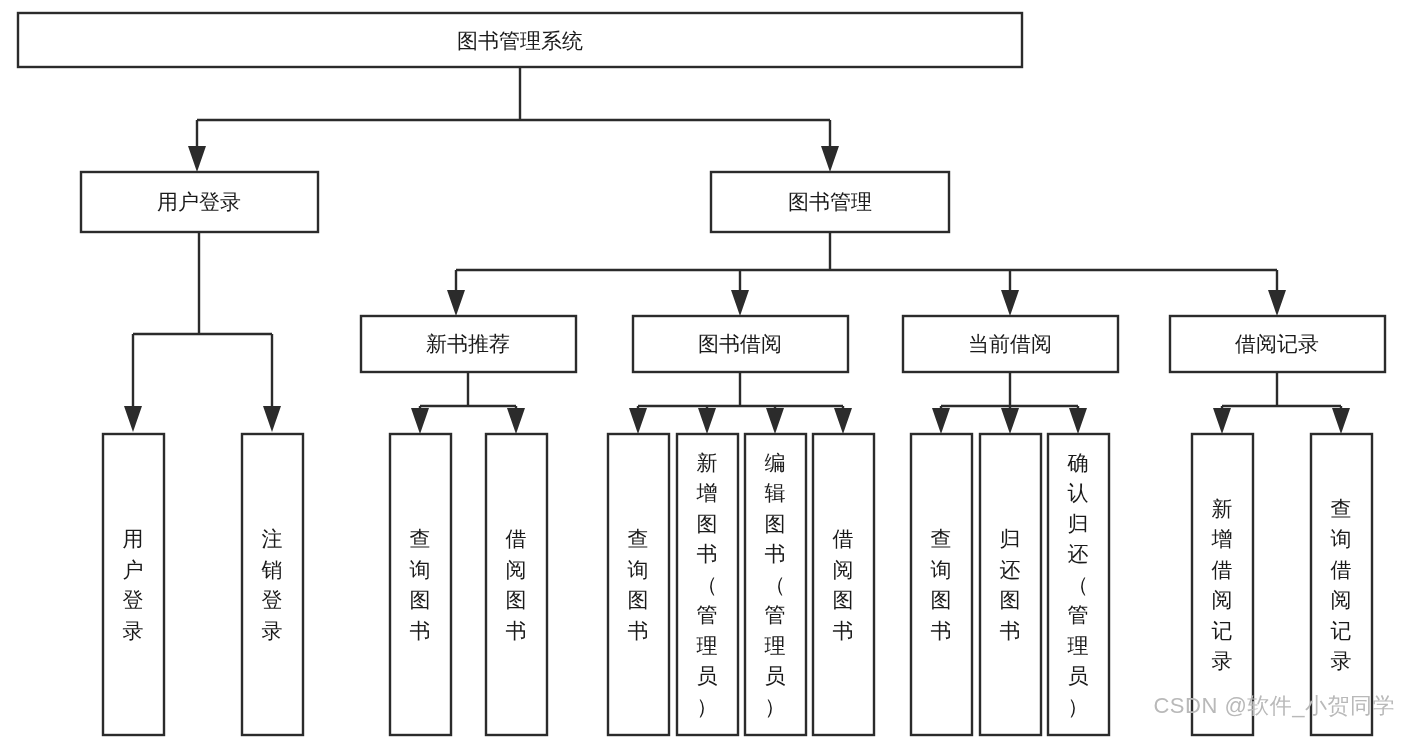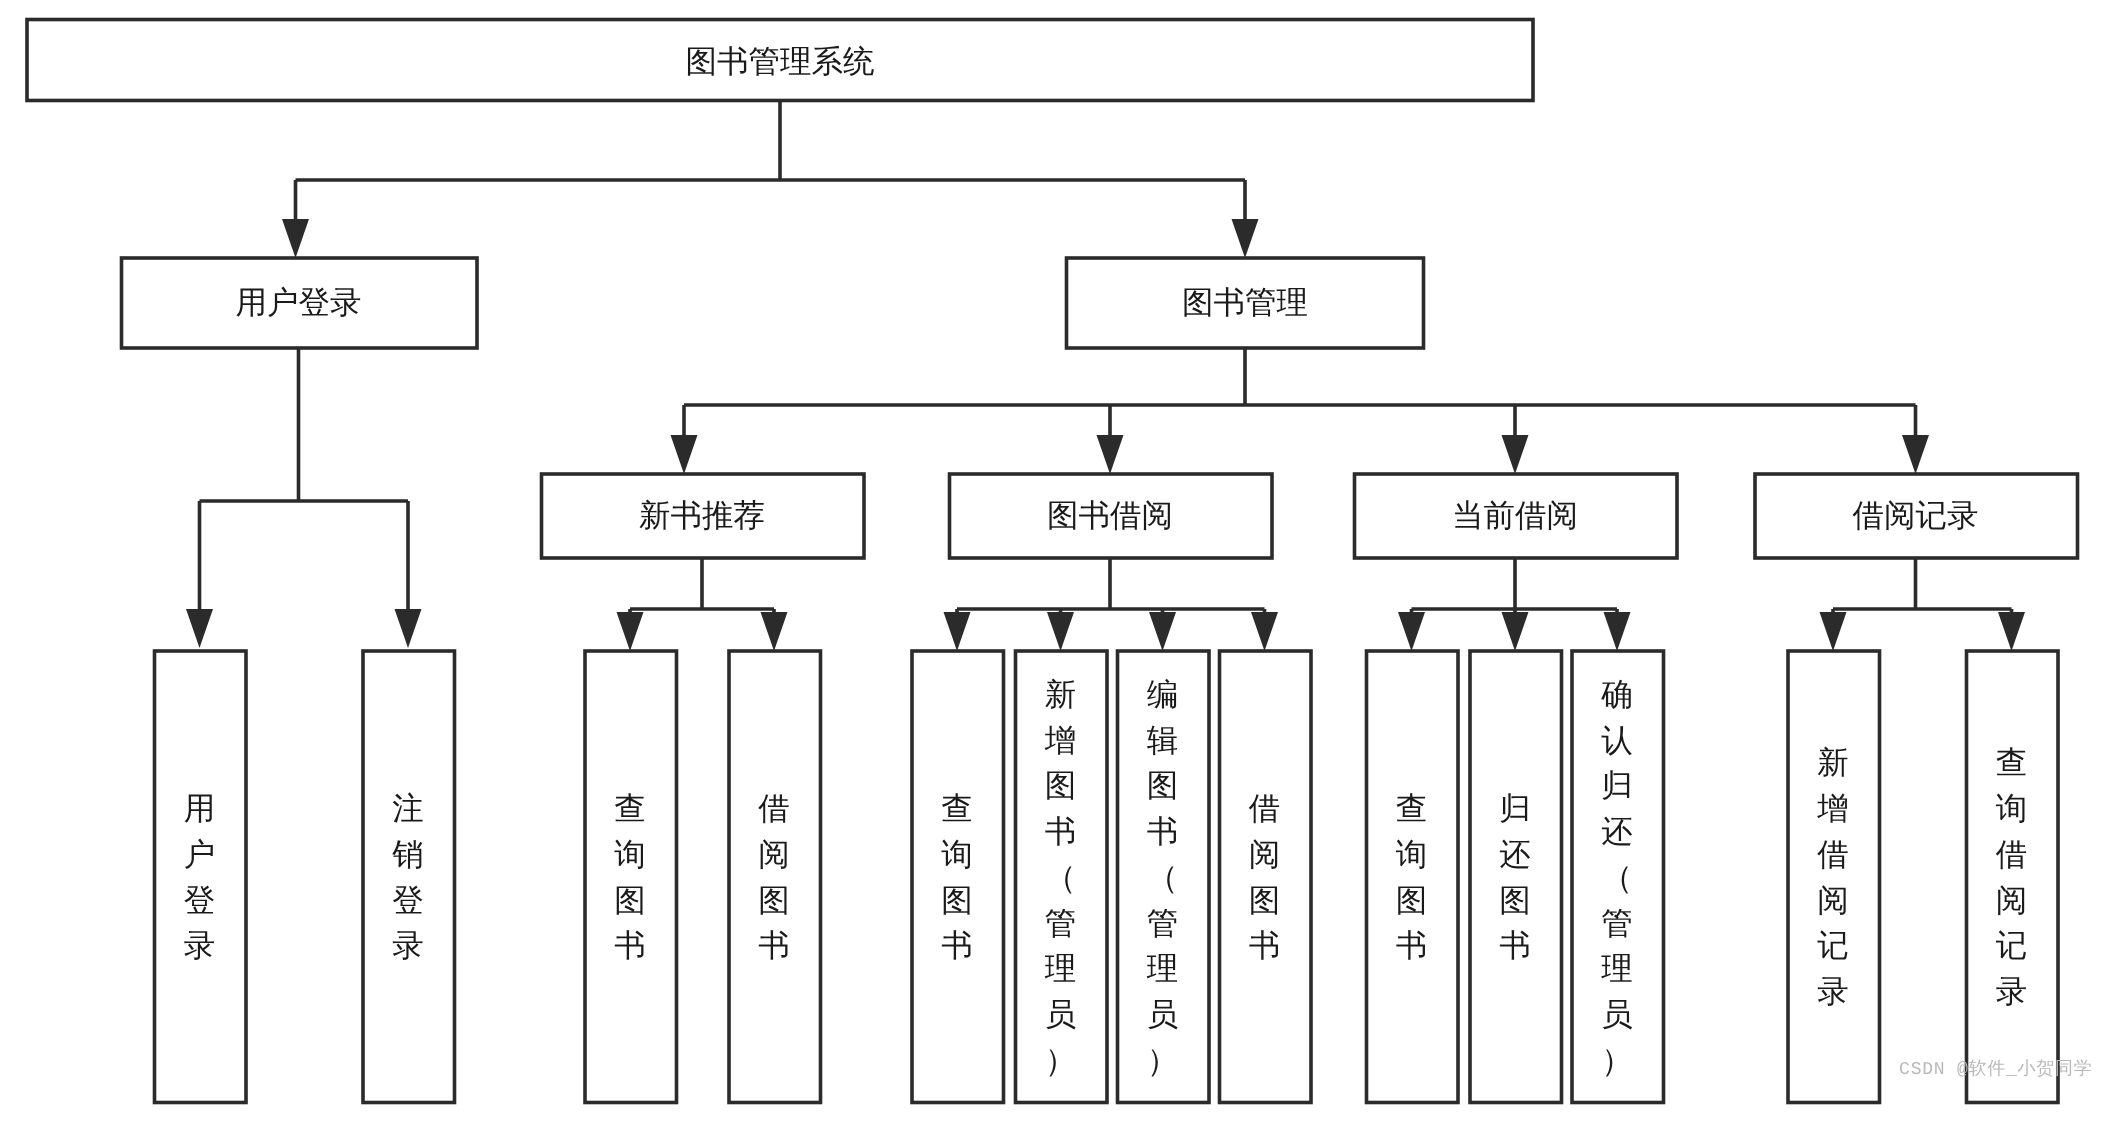--- a/index.html
+++ b/index.html
@@ -53,22 +53,22 @@
   .node-label-v {
     font-family: "DejaVu Sans", "Liberation Sans", sans-serif;
     font-size: 21px;
     fill: #1a1a1a;
     text-anchor: middle;
   }
   .watermark {
     position: absolute;
     right: 10px;
     bottom: 6px;
-    font-family: Liberation Mono, monospace;
-    font-size: 12px;
+    font-family: Liberation Sans, sans-serif;
+    font-size: 22px;
     color: #b9b9b9;
     letter-spacing: 0.5px;
     white-space: nowrap;
     user-select: none;
   }
 </style>
 </head>
 <body>
 
 <div id="diagram-root">

